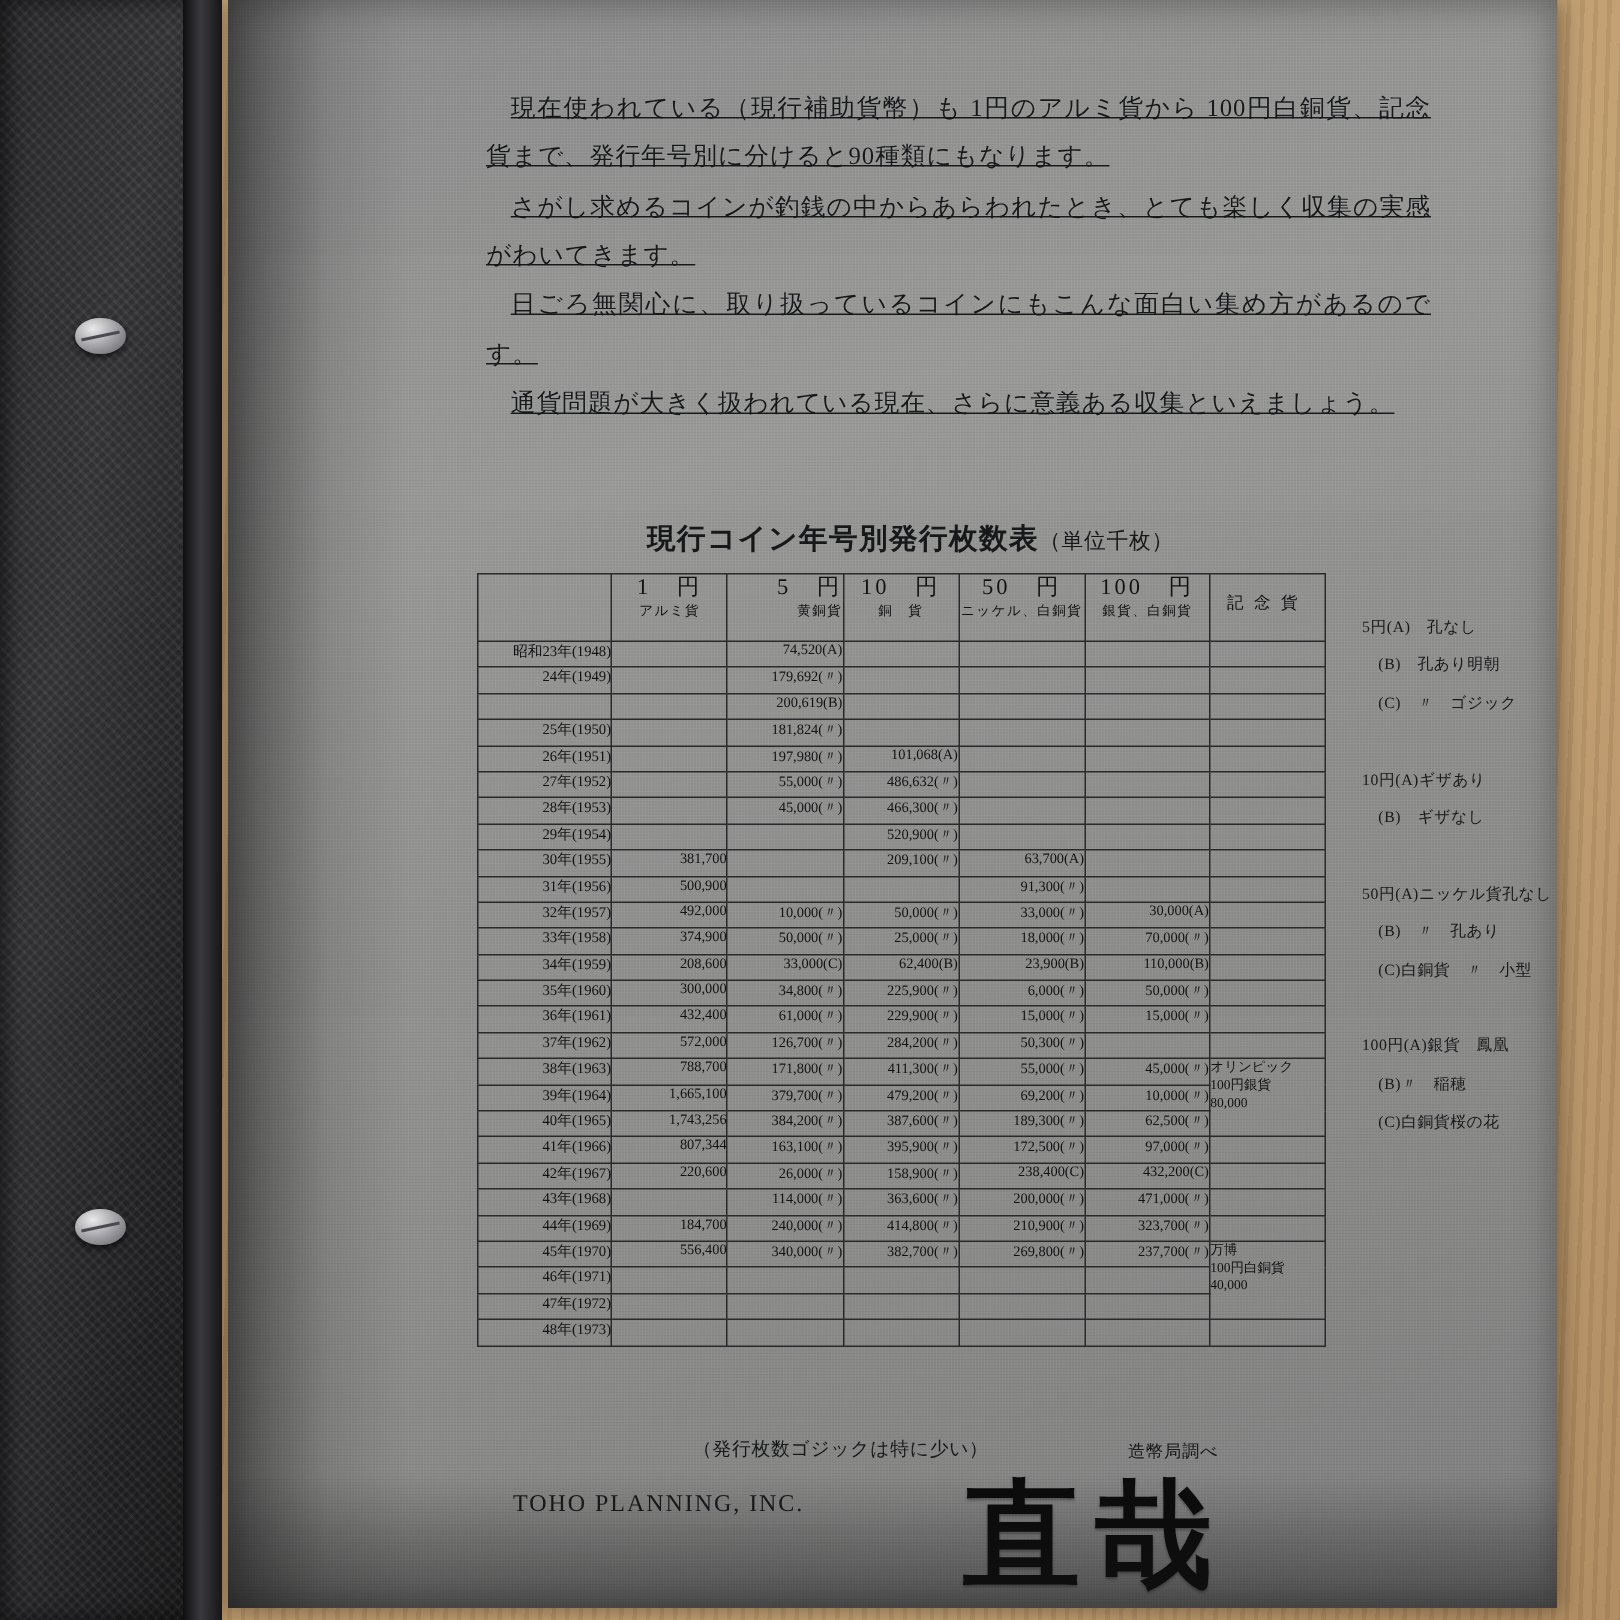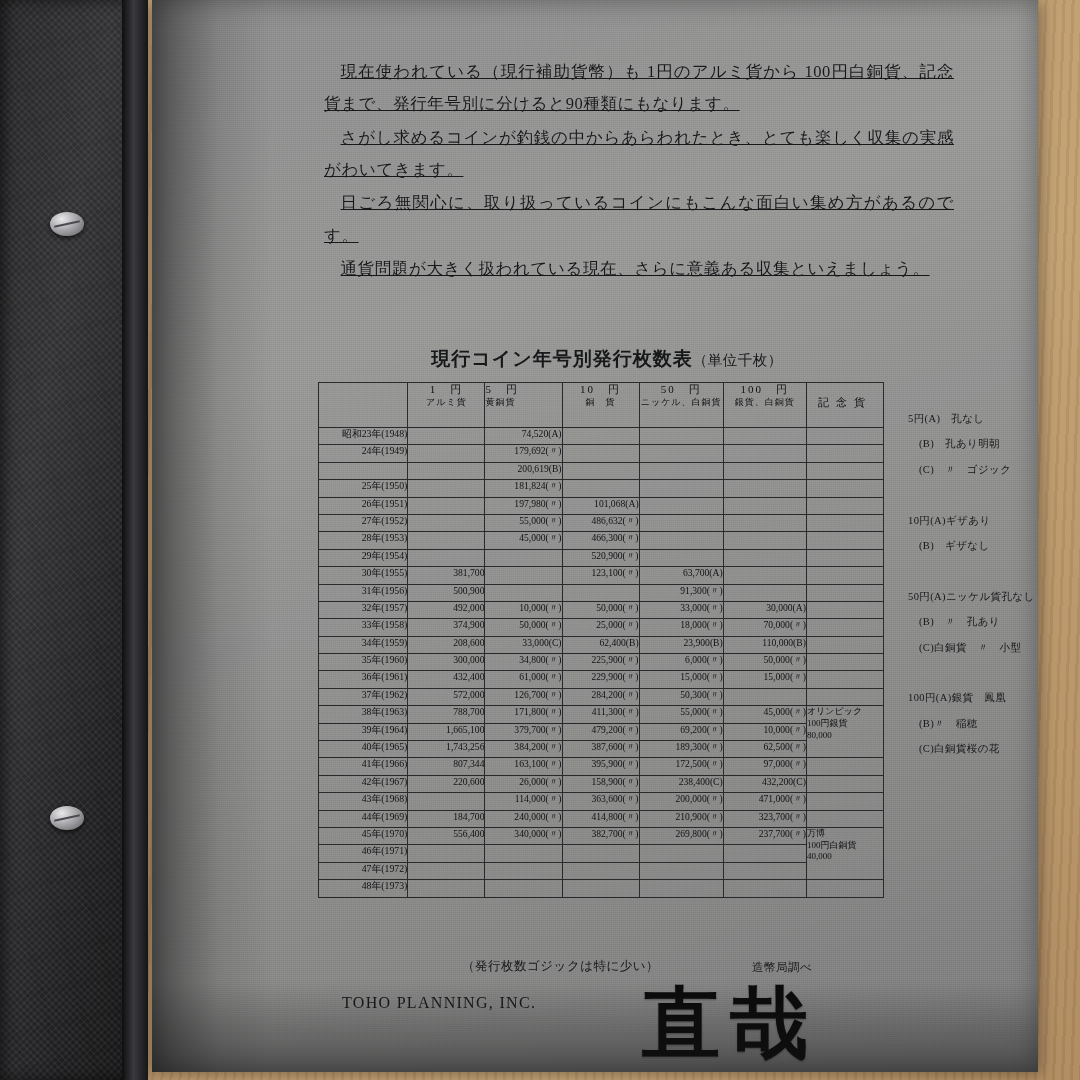--- a/index.html
+++ b/index.html
@@ -79,21 +79,21 @@
   table.coins{
     border-collapse:collapse;width:566px;
     background:rgba(150,150,148,0.12);
     font-size:9.6px;
     color:#121214;
   }
   table.coins td,table.coins th{
     border:1px solid #2a2a2c;padding:0;vertical-align:top;
   }
   .hdr td{height:44px;text-align:center;font-weight:normal;line-height:1.25;padding-top:3px;}
-  .hdr .big{font-size:11px;letter-spacing:2px;}
+  .hdr .big{font-size:15px;letter-spacing:2px;}
   .hdr .sml{font-size:9px;letter-spacing:1px;}
   .hdr .spread{font-size:11px;letter-spacing:7px;}
   td.yr{width:86px;text-align:right;padding-right:7px;height:16.4px;font-size:9.8px;white-space:nowrap;}
   td.num{width:74px;text-align:right;padding-right:6px;font-size:9.6px;white-space:nowrap;}
   td.num100{width:80px;text-align:right;padding-right:6px;font-size:9.6px;white-space:nowrap;}
   td.comm{width:74px;text-align:left;font-size:9px;line-height:1.3;}
   .notes{
     position:absolute;left:756px;top:406px;width:210px;font-size:10.5px;line-height:2.42;
     letter-spacing:0.4px;
   }
@@ -145,21 +145,21 @@
 
       <div class="tbl-wrap">
         <table class="coins">
           <tbody id="tbody">
               <tr class="hdr">
                 <td class="yr"></td>
                 <td class="num" style="text-align: center;">
                   <div class="big">1　円</div>
                   <div class="sml">アルミ貨</div>
                 </td>
-                <td class="num" style="text-align: left; margin-top: 48px;">
+                <td class="num" style="text-align: right; margin-top: 48px;">
                   <div class="big">5　円</div>
                   <div class="sml">黄銅貨</div>
                 </td>
                 <td class="num" style="text-align: center;">
                   <div class="big">10　円</div>
                   <div class="sml">銅　貨</div>
                 </td>
                 <td class="num" style="text-align: center;">
                   <div class="big">50　円</div>
                   <div class="sml">ニッケル、白銅貨</div>
@@ -241,21 +241,21 @@
                 <td class="num"></td>
                 <td class="num">520,900(〃)</td>
                 <td class="num"></td>
                 <td class="num100"></td>
                 <td class="comm commem-cell"></td>
               </tr>
               <tr>
                 <td class="yr">30年(1955)</td>
                 <td class="num">381,700</td>
                 <td class="num"></td>
-                <td class="num">123,100(〃)</td>
+                <td class="num">209,100(〃)</td>
                 <td class="num">63,700(A)</td>
                 <td class="num100"></td>
                 <td class="comm commem-cell"></td>
               </tr>
               <tr>
                 <td class="yr">31年(1956)</td>
                 <td class="num">500,900</td>
                 <td class="num"></td>
                 <td class="num"></td>
                 <td class="num">91,300(〃)</td>

